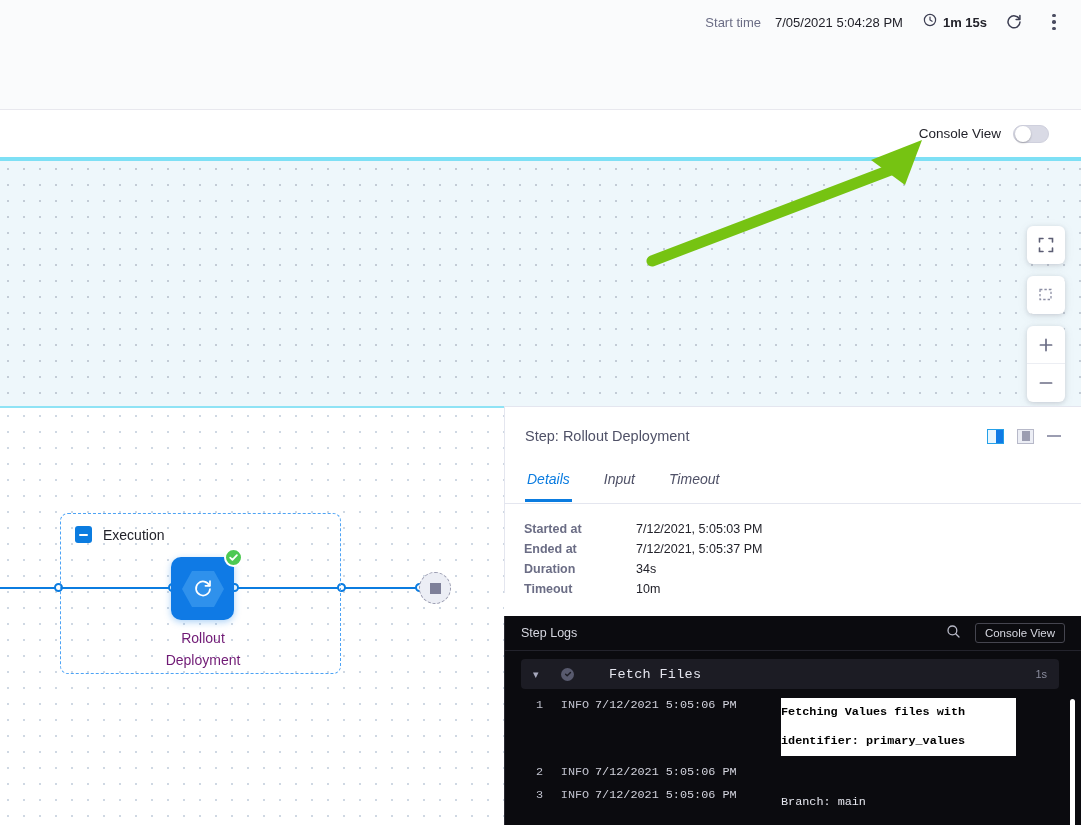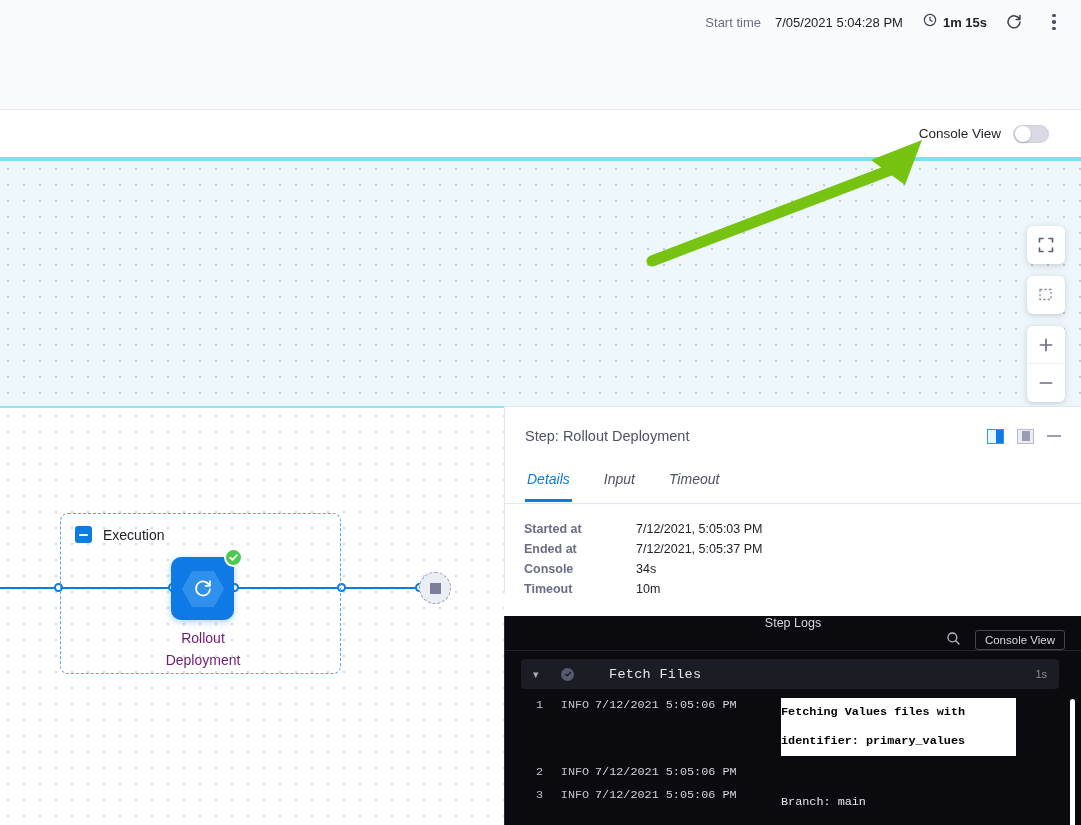--- a/index.html
+++ b/index.html
@@ -158,21 +158,20 @@
   .kv-v { font-size: 12.5px; color: #22222a; font-weight: 400; }
 
   
   .logs {
     position: absolute; left: 504px; top: 616px; width: 577px; height: 209px;
     background: #0b0b0f; border-left: 1px solid #2a2a33;
   }
   .logs-head {
     height: 35px; display: flex; align-items: center; padding: 0 16px;
     border-bottom: 1px solid #23232c;
-    flex-direction: column;
   }
   .logs-title { font-size: 12.5px; color: #d6d7e0; }
   .logs-head-right { margin-left: auto; display: flex; align-items: center; gap: 14px; }
   .console-chip {
     font-size: 11.5px; color: #d6d7e0; border: 1px solid #45454f;
     border-radius: 3px; padding: 3px 9px; cursor: pointer;
   }
   .log-body { position: relative; height: 174px; overflow: hidden; padding: 8px 0 0 16px; }
   .section-row {
     display: flex; align-items: center; height: 30px; background: #1c1c24;
@@ -354,21 +353,21 @@
   <div class="kv">
     <div class="kv-row">
       <span class="kv-k">Started at</span>
       <span class="kv-v">7/12/2021, 5:05:03 PM</span>
     </div>
     <div class="kv-row">
       <span class="kv-k">Ended at</span>
       <span class="kv-v">7/12/2021, 5:05:37 PM</span>
     </div>
     <div class="kv-row">
-      <span class="kv-k">Console</span>
+      <span class="kv-k">Duration</span>
       <span class="kv-v">34s</span>
     </div>
     <div class="kv-row">
       <span class="kv-k">Timeout</span>
       <span class="kv-v">10m</span>
     </div>
   </div>
 
   <div class="logs">
     <div class="logs-head">

